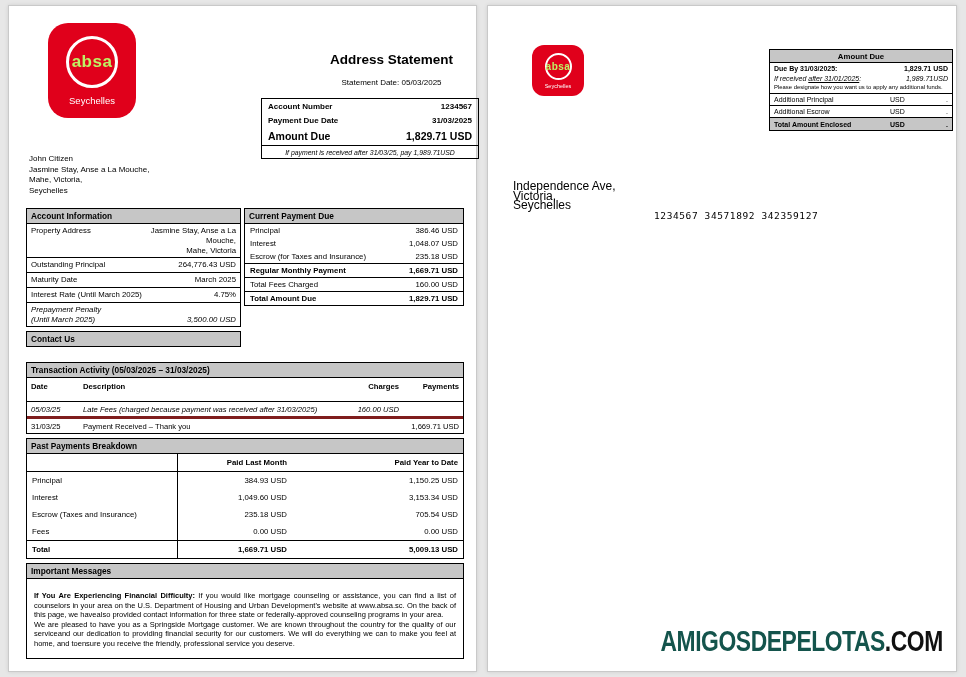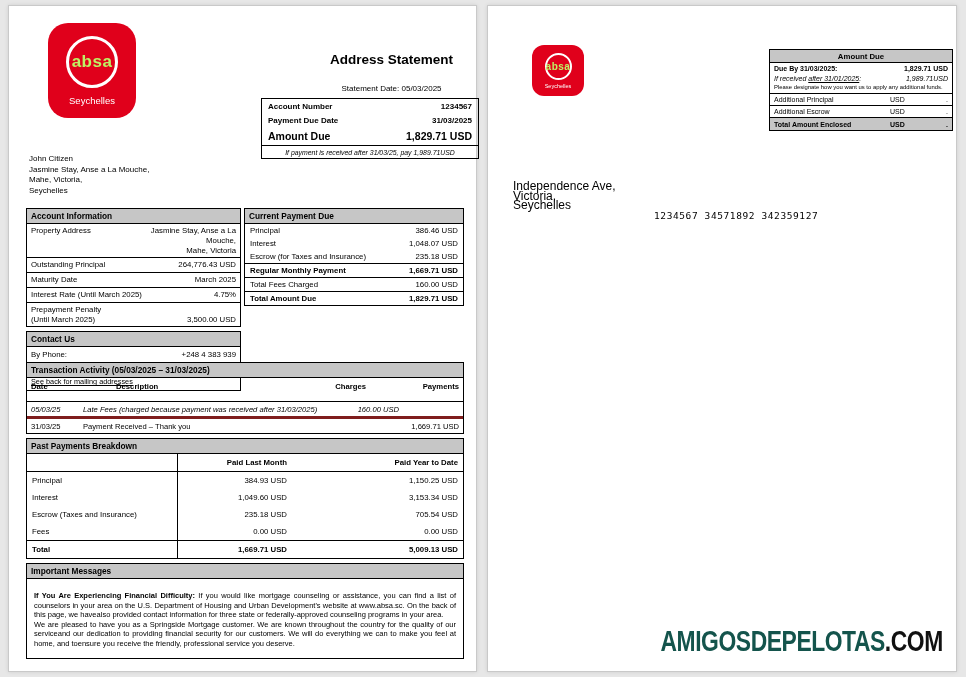--- a/index.html
+++ b/index.html
@@ -31,51 +31,51 @@
   .logo-lg .logo-brand { font-size:17px; }
   .logo-lg .logo-region { font-size:9.5px; }
   .logo-sm { left:44px; top:39px; width:52px; height:51px; gap:3px; border-radius:12px; }
   .logo-sm .logo-ring { width:27px; height:27px; border-width:2px; }
   .logo-sm .logo-brand { font-size:10px; }
   .logo-sm .logo-region { font-size:5.5px; }
 
   
   .title-block { position:absolute; left:275px; top:46px; width:215px; text-align:center; }
   .doc-title { font-size:13.5px; font-weight:bold; }
-  .doc-date  { font-size:8px; margin-top:17px; }
+  .doc-date  { font-size:8px; margin-top:11px; }
 
   .summary-box { position:absolute; left:252px; top:92px; width:218px; border:1px solid #000; }
   .sb-row { display:flex; justify-content:space-between; padding:2.5px 6px; font-size:8px; font-weight:bold; }
   .sb-row.amount { font-size:10.5px; padding:3px 6px; }
   .sb-note { border-top:1px solid #000; font-style:italic; font-size:6.9px; text-align:center; padding:2.5px 2px; }
 
   .recipient { position:absolute; left:20px; top:148px; font-size:8px; line-height:10.5px; white-space:pre-line; }
 
   
   .col-left  { position:absolute; left:17px;  top:202px; width:215px; }
   .col-right { position:absolutely; position:absolute; left:235px; top:202px; width:220px; }
   .full-sections { position:absolute; left:17px; top:356px; width:438px; }
   .section { margin-bottom:4px; }
   .sec-header { background:#c6c6c6; border:1px solid #000; font-weight:bold; font-size:8.3px; padding:2px 4px; }
   .sec-body { border:1px solid #000; border-top:none; }
 
   .ai-row { display:flex; justify-content:space-between; border-bottom:1px solid #000; padding:2px 4px; font-size:7.8px; line-height:9.8px; }
-  .ai-row:last-child { border-bottom:none; }
+  .ai-row:last-child { border-bottom:none;font-style:italic; }
   .ai-row.v-bottom { align-items:flex-end; }
   .ai-label { white-space:pre-line; }
   .ai-value { text-align:right; white-space:pre-line; max-width:58%; }
 
   .ct-row { display:flex; justify-content:space-between; padding:2.5px 4px; font-size:7.8px; }
   .ct-note { padding:2px 4px 4px; font-size:7.3px; text-decoration:underline; }
 
   .cp-row { display:flex; justify-content:space-between; padding:2px 5px; font-size:7.8px; }
   .cp-row.rmp { font-weight:bold; border-top:1px solid #000; border-bottom:1px solid #000; }
   .cp-row.tad { font-weight:bold; border-top:1px solid #000; }
 
-  .tx-head { display:grid; grid-template-columns:52px 1fr 64px 60px; font-weight:bold; font-size:7.7px; padding:4px 4px 10px; border-bottom:1px solid #000;gap:33px; }
+  .tx-head { display:grid; grid-template-columns:52px 1fr 64px 60px; font-weight:bold; font-size:7.7px; padding:4px 4px 10px; border-bottom:1px solid #000; }
   .tx-row  { display:grid; grid-template-columns:52px 1fr 64px 60px; font-size:7.6px; padding:2.5px 4px; }
   .tx-row.divider { border-bottom:3px solid #7f1d1d;font-style:italic; }
   .tx-desc { white-space:nowrap; }
   .tx-charges, .tx-payments { text-align:right; }
 
   .pp-row { display:grid; grid-template-columns:150px 115px 1fr; font-size:7.8px; }
   .pp-row > div { padding:4px 5px; }
   .pp-head { font-weight:bold; border-bottom:1px solid #000; }
   .pp-c2 { border-left:1px solid #000; text-align:right; }
   .pp-c3 { text-align:right; }
@@ -169,31 +169,20 @@
           <div class="ai-row v-bottom">
             <div class="ai-label">Prepayment Penalty
 (Until March 2025)</div>
             <div class="ai-value">3,500.00 USD</div>
           </div>
         </div>
       </div>
 
       <div class="section">
         <div class="sec-header">Contact Us</div>
-        <div class="sec-body">
-          <div class="ct-row">
-            <span>By Phone:</span>
-            <span>+248 4 383 939</span>
-          </div>
-          <div class="ct-row">
-            <span>Online:</span>
-            <span>www. absa.sc</span>
-          </div>
-          <div class="ct-note">See back for mailing addresses</div>
-        </div>
       </div>
     </div>
 
     <div class="col-right">
       <div class="section">
         <div class="sec-header">Current Payment Due</div>
         <div class="sec-body">
           <div class="cp-row">
             <span>Principal</span>
             <span>386.46 USD</span>

